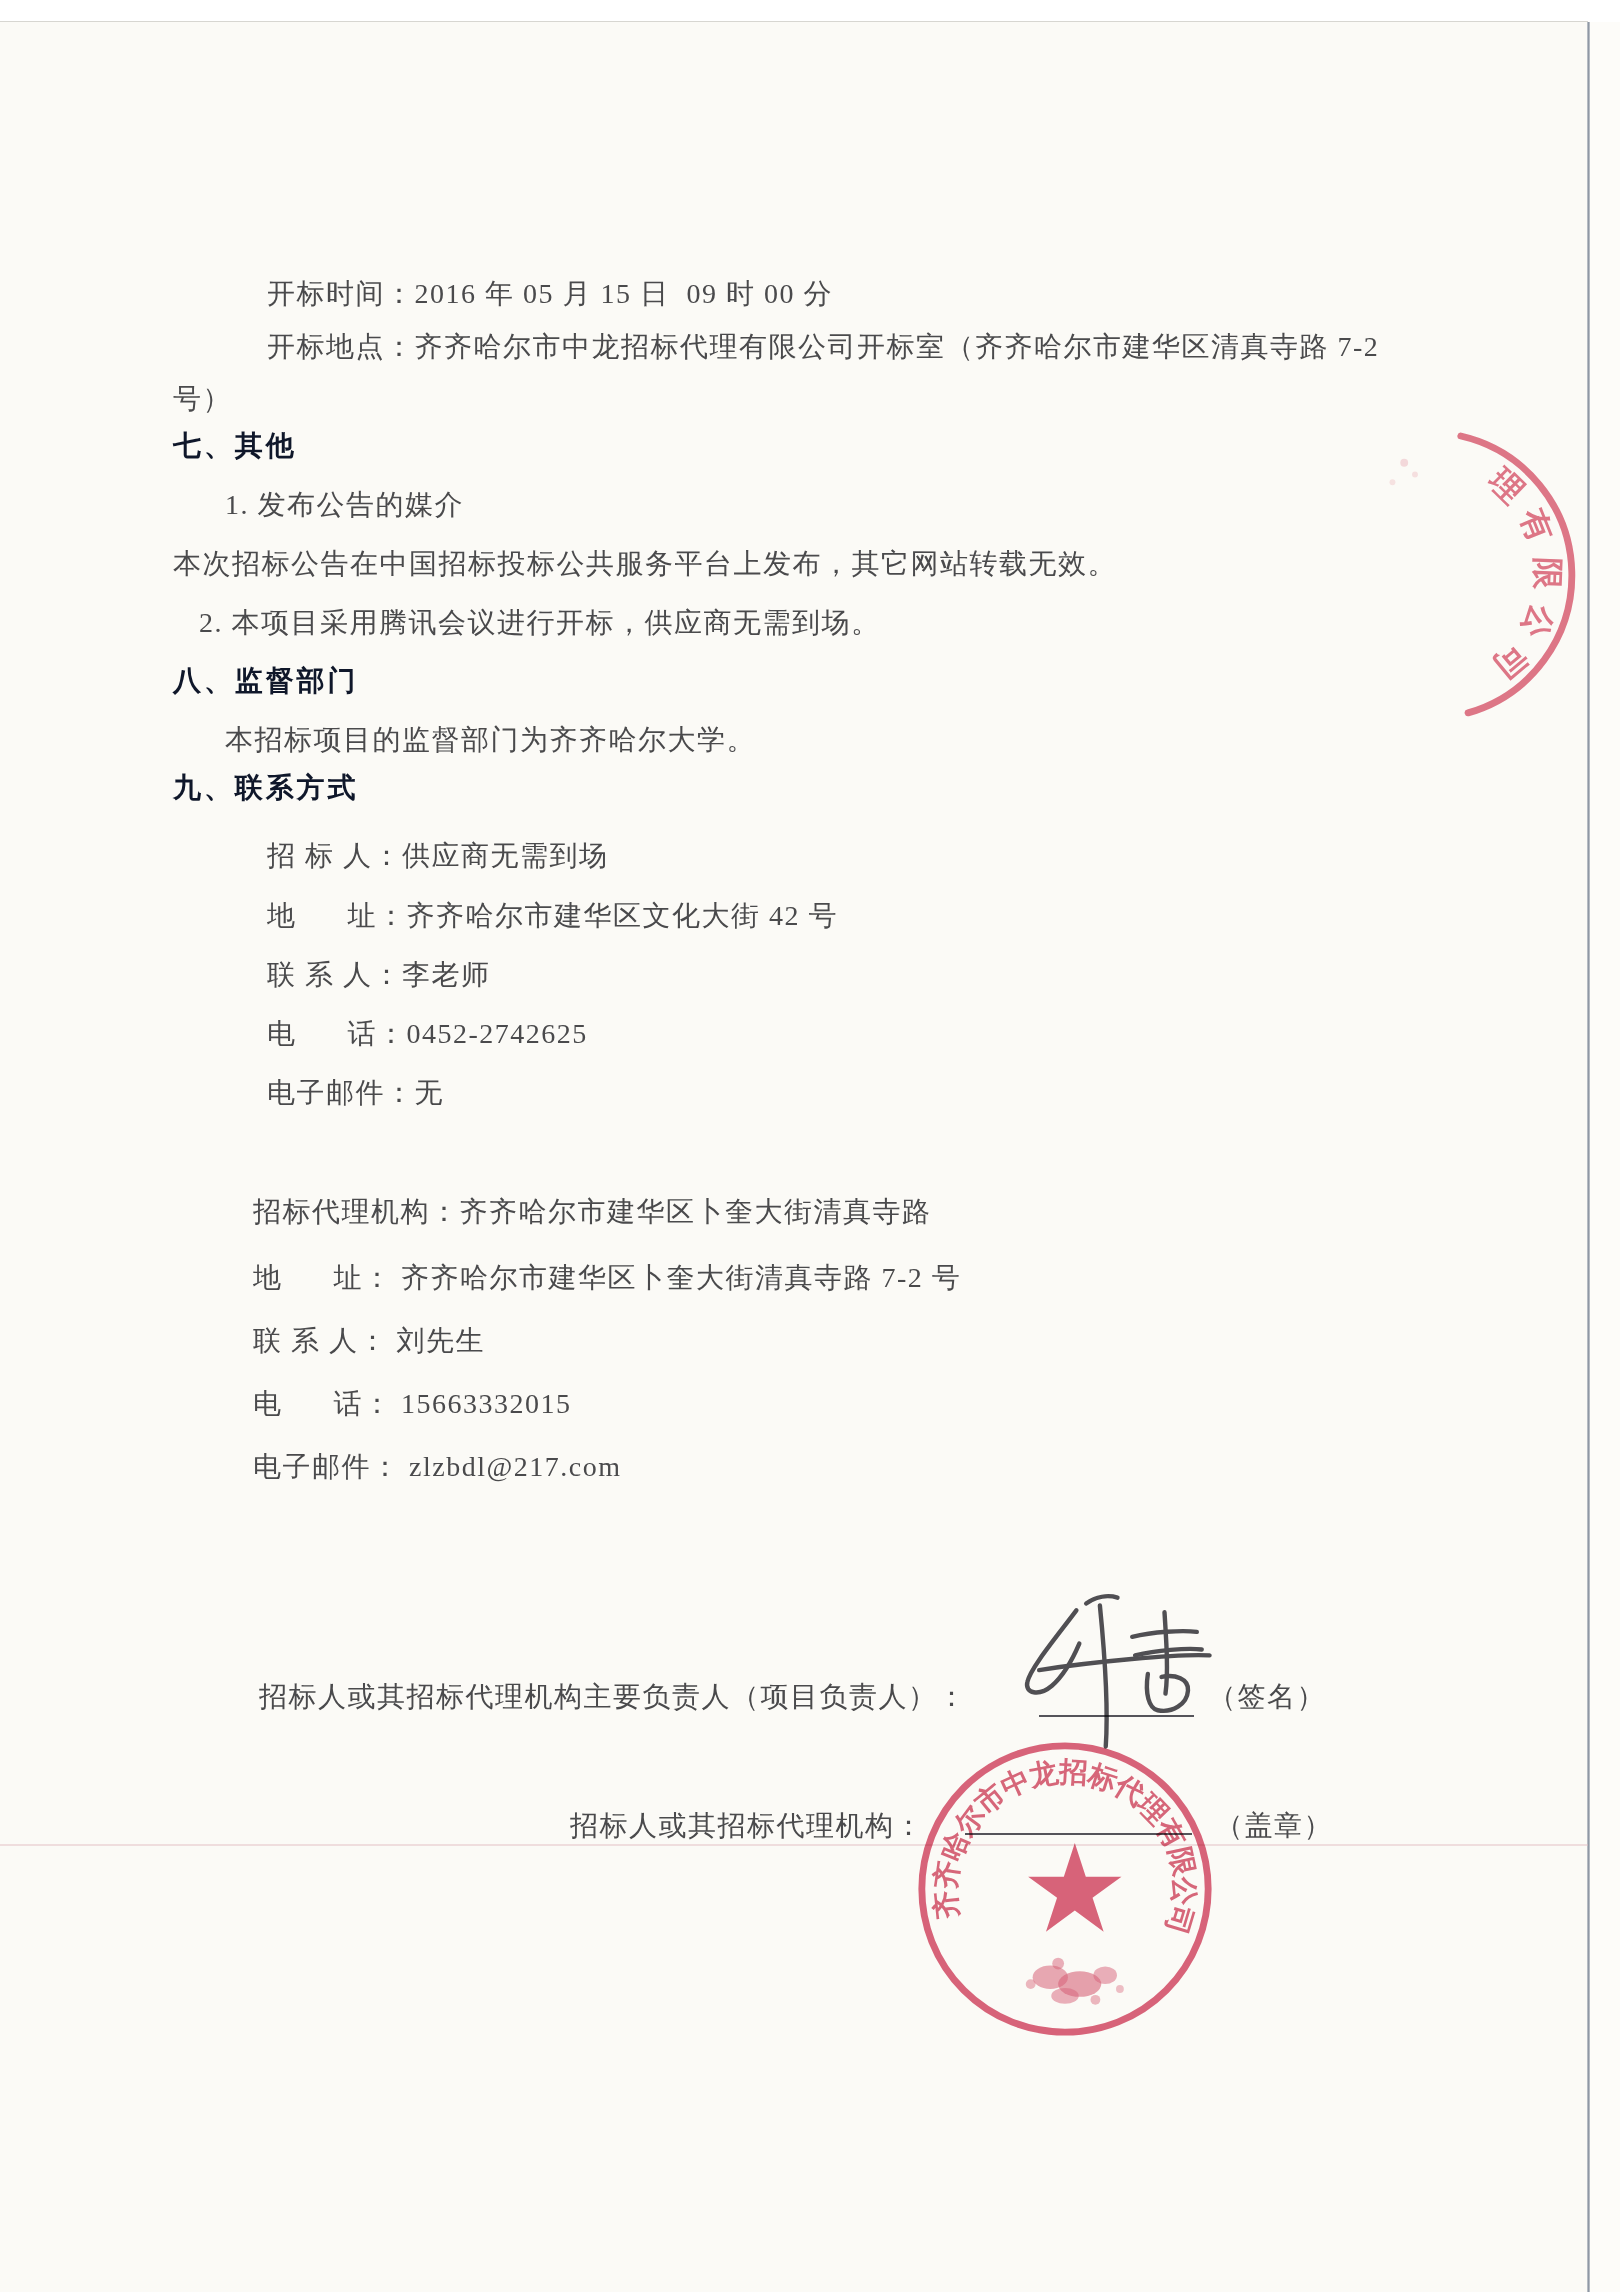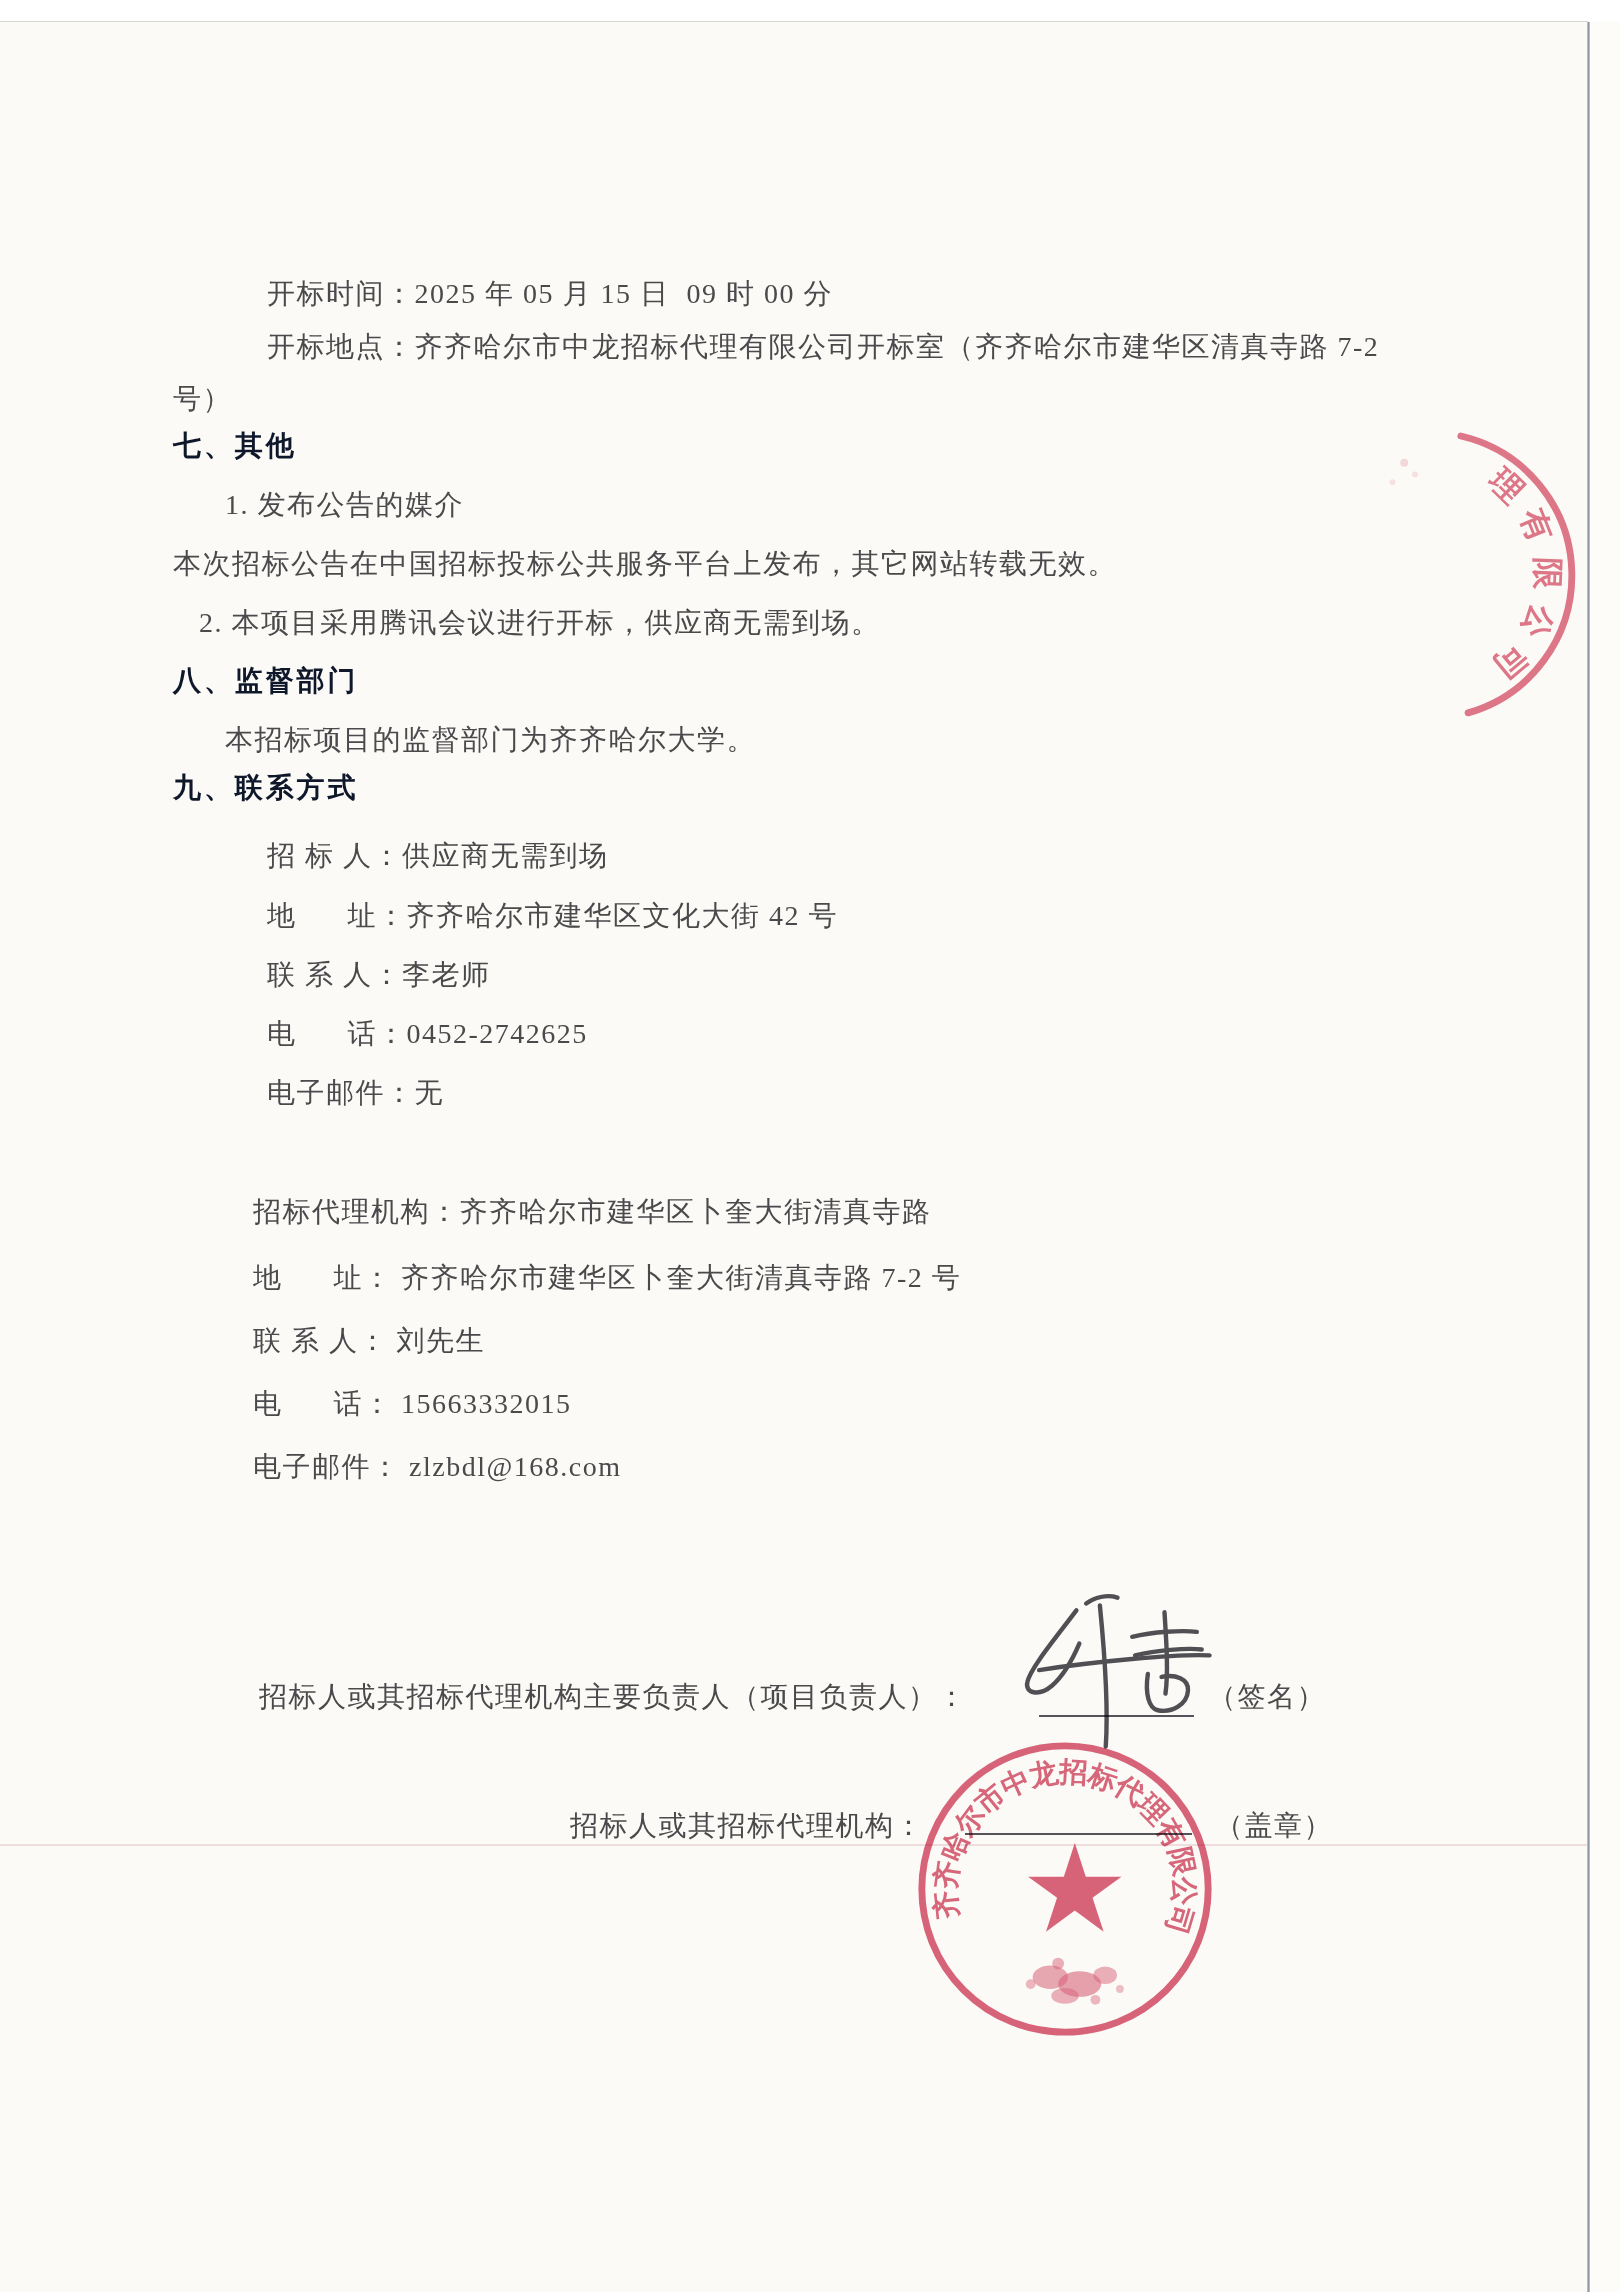--- a/index.html
+++ b/index.html
@@ -51,21 +51,21 @@
 </style>
 </head>
 <body>
 
 <div class="scan-page"></div>
 <div class="outside-right"></div>
 <div class="page-edge-top"></div>
 <div class="page-edge-right"></div>
 <div class="fold-line"></div>
 
-<div class="tline" style="left:267px;top:275px;">开标时间：2025 年 05 月 15 日  09 时 00 分</div>
+<div class="tline" style="left:267px;top:275px;">开标时间：2016 年 05 月 15 日  09 时 00 分</div>
 <div class="tline" style="left:267px;top:328px;">开标地点：齐齐哈尔市中龙招标代理有限公司开标室（齐齐哈尔市建华区清真寺路 7-2</div>
 <div class="tline" style="left:173px;top:380px;">号）</div>
 
 <div class="tline heading" style="left:173px;top:427px;">七、其他</div>
 <div class="tline" style="left:225px;top:486px;">1. 发布公告的媒介</div>
 <div class="tline" style="left:173px;top:545px;">本次招标公告在中国招标投标公共服务平台上发布，其它网站转载无效。</div>
 <div class="tline" style="left:173px;top:604px;margin-left:26px;">2. 本项目采用腾讯会议进行开标，供应商无需到场。</div>
 
 <div class="tline heading" style="left:173px;top:662px;">八、监督部门</div>
 <div class="tline" style="left:225px;top:721px;">本招标项目的监督部门为齐齐哈尔大学。</div>
@@ -75,21 +75,21 @@
 <div class="tline" style="left:267px;top:837px;">招 标 人：供应商无需到场</div>
 <div class="tline" style="left:267px;top:897px;">地      址：齐齐哈尔市建华区文化大街 42 号</div>
 <div class="tline" style="left:267px;top:956px;">联 系 人：李老师</div>
 <div class="tline" style="left:267px;top:1015px;">电      话：0452-2742625</div>
 <div class="tline" style="left:267px;top:1074px;">电子邮件：无</div>
 
 <div class="tline" style="left:253px;top:1193px;">招标代理机构：齐齐哈尔市建华区卜奎大街清真寺路</div>
 <div class="tline" style="left:253px;top:1259px;">地      址： 齐齐哈尔市建华区卜奎大街清真寺路 7-2 号</div>
 <div class="tline" style="left:253px;top:1322px;">联 系 人： 刘先生</div>
 <div class="tline" style="left:253px;top:1385px;">电      话： 15663332015</div>
-<div class="tline" style="left:253px;top:1448px;">电子邮件： zlzbdl@168.com</div>
+<div class="tline" style="left:253px;top:1448px;">电子邮件： zlzbdl@217.com</div>
 
 <div class="tline" style="left:259px;top:1678px;">招标人或其招标代理机构主要负责人（项目负责人）：</div>
 <div class="underline-seg" style="left:1039px;top:1715px;width:155px;"></div>
 <div class="tline" style="left:1208px;top:1678px;">（签名）</div>
 
 <div class="tline" style="left:570px;top:1807px;">招标人或其招标代理机构：</div>
 <div class="underline-seg" style="left:965px;top:1833px;width:227px;"></div>
 <div class="tline" style="left:1215px;top:1807px;">（盖章）</div>
 
 <svg class="sig-svg" style="left:1000px;top:1576px;" width="235" height="196" viewBox="0 0 240 200">

